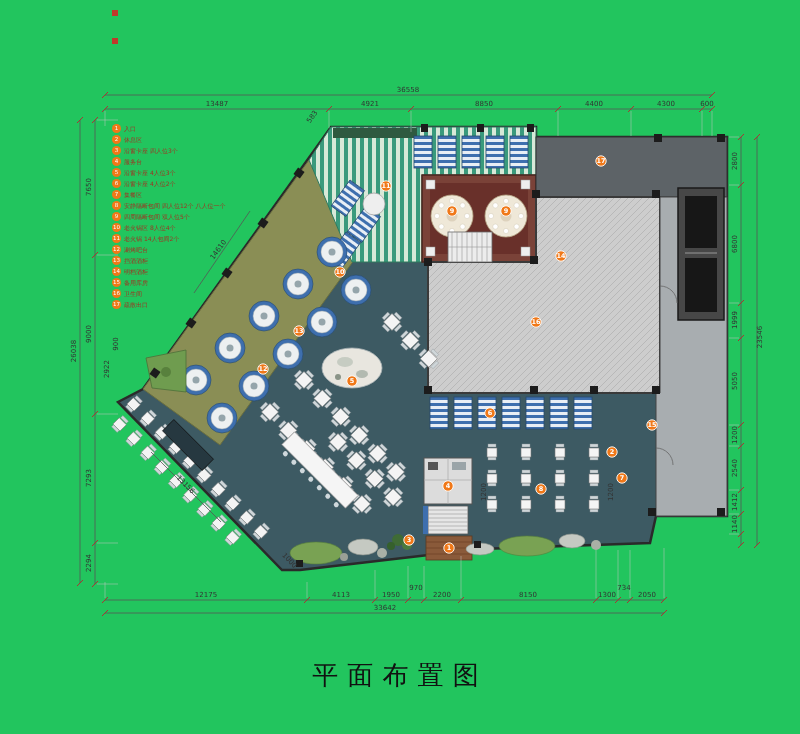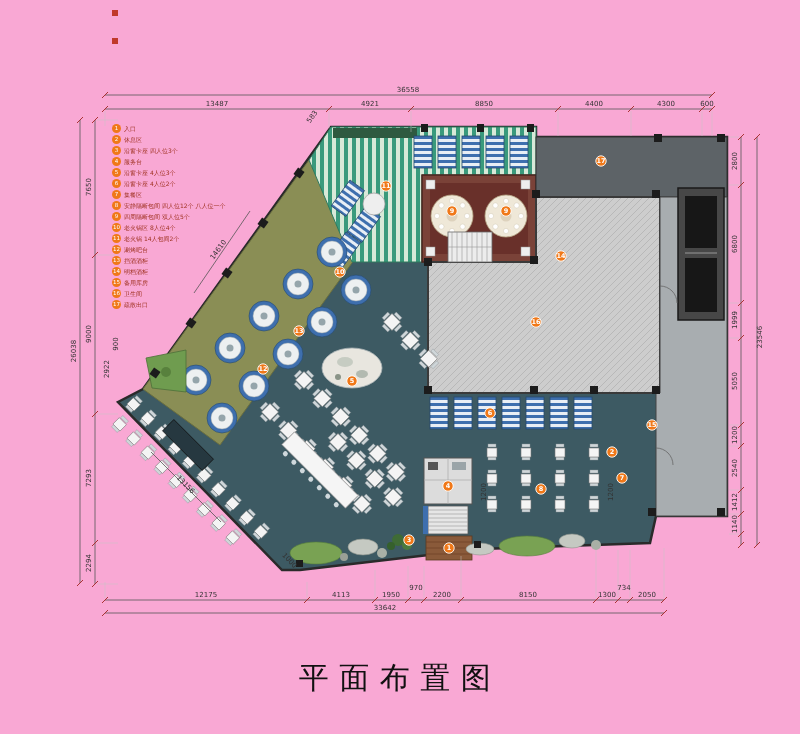--- a/index.html
+++ b/index.html
@@ -1,29 +1,29 @@
 <!DOCTYPE html>
 <html><head>
 <meta charset="utf-8">
 <style>
   html,body{margin:0;padding:0;background:#fff;}
-  .page{position:relative;width:800px;height:734px;background:#f9a8d4;overflow:hidden;
+  .page{position:relative;width:800px;height:734px;background:#22c55e;overflow:hidden;
         font-family:"DejaVu Sans","Liberation Sans",sans-serif;}
   .plan-svg{position:absolute;left:0;top:0;}
   .dim{font-size:7px;fill:#333;text-anchor:middle;font-family:"DejaVu Sans",sans-serif;}
   .mk circle{fill:#f07818;stroke:#fff;stroke-width:.9;}
   .mk text{fill:#fff;font-size:6.5px;font-weight:bold;text-anchor:middle;
            font-family:"DejaVu Sans",sans-serif;}
   .legend{position:absolute;left:112px;top:124px;display:flex;flex-direction:column;gap:2px;z-index:5;}
   .lrow{display:flex;align-items:center;gap:3px;height:9px;}
   .lnum{flex:0 0 9px;width:9px;height:9px;border-radius:50%;background:#f07818;color:#fff;
         font-size:5.5px;line-height:9px;text-align:center;}
   .ltext{font-size:6px;color:#a03322;white-space:nowrap;line-height:9px;}
   .title{position:absolute;left:0;right:0;top:658px;text-align:center;color:#111;
-         font-family:Liberation Serif, serif;font-size:30px;letter-spacing:.35em;}
+         font-family:Liberation Serif, serif;font-size:26px;letter-spacing:.35em;}
   .redmark{position:absolute;width:6px;height:6px;background:#c0392b;}
 </style>
 </head>
 <body>
 
 <div class="page">
 
   <div class="redmark" style="left:112px;top:10px;"></div>
   <div class="redmark" style="left:112px;top:38px;"></div>
 

